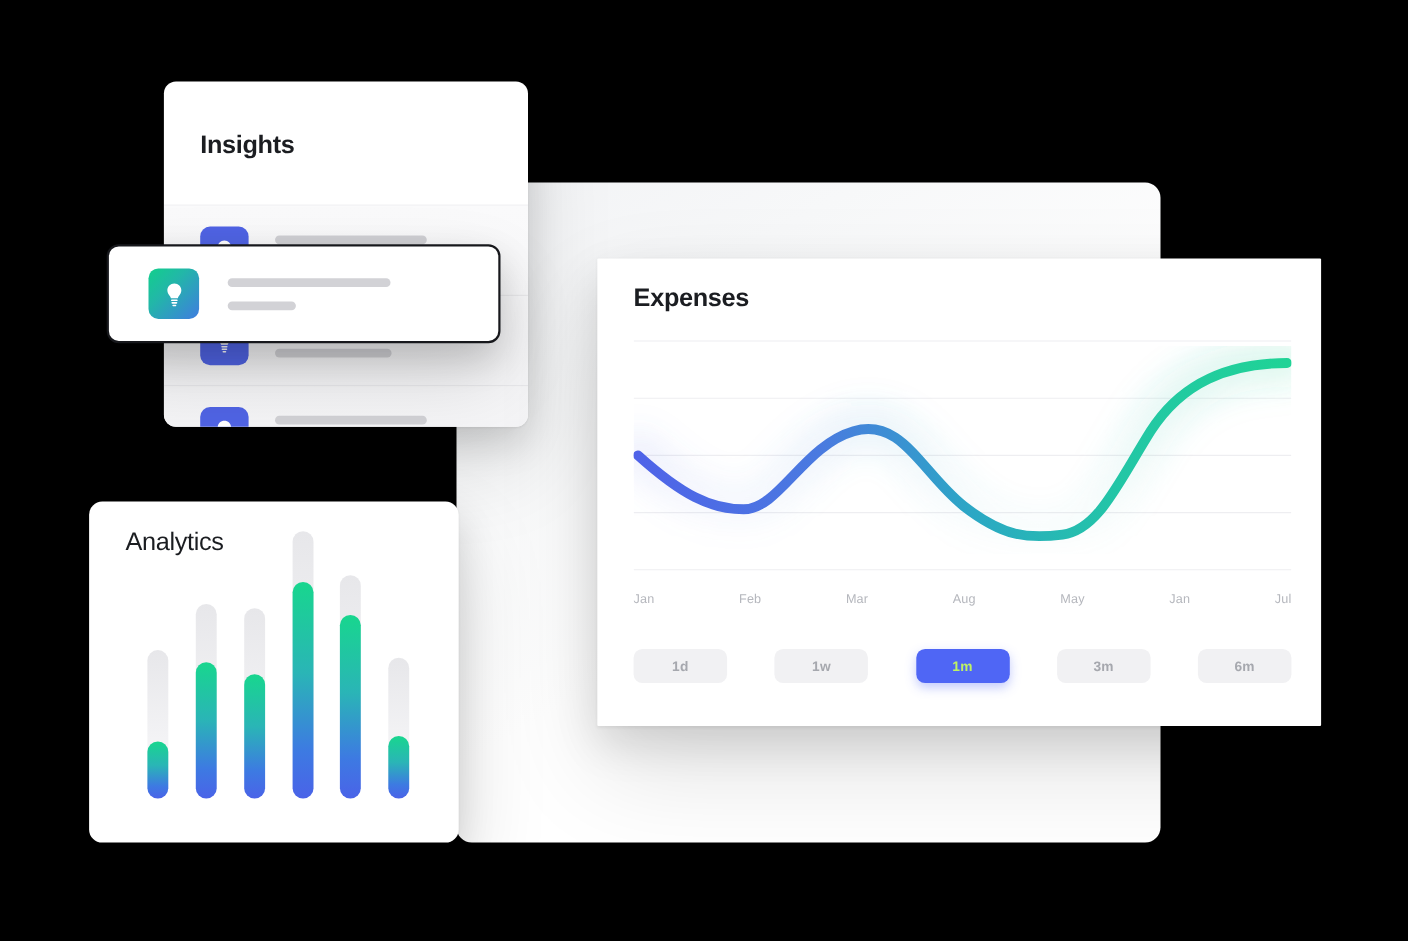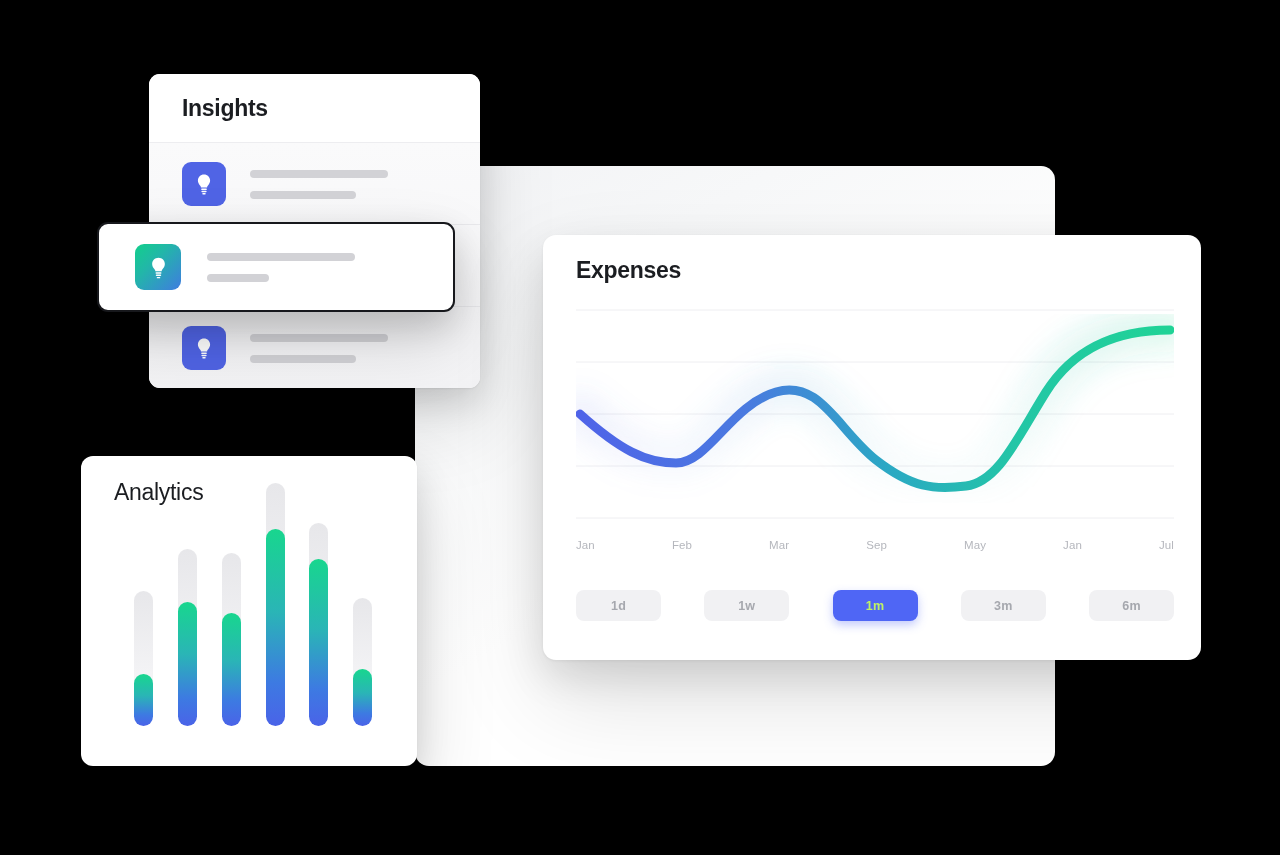--- a/index.html
+++ b/index.html
@@ -53,24 +53,25 @@
     border-radius: 11px;
     overflow: hidden;
     box-shadow:
       0 1px 2px rgba(0,0,0,0.06),
       0 14px 34px rgba(0,0,0,0.13),
       0 34px 80px rgba(0,0,0,0.13);
   }
   .insights-header {
     height: 69px;
     display: flex;
-    align-items: center;
+    align-items: flex-start;
     padding: 0 0 0 33px;
     background: #ffffff;
     border-bottom: 1px solid #ededf0;
+    margin-top: 44px;
   }
   .insights-title {
     font-size: 23px;
     font-weight: 700;
     color: #1b1d21;
     letter-spacing: -0.3px;
   }
   .insights-body {
     background: linear-gradient(180deg, #fafafb 0%, #f4f4f6 100%);
     height: 245px;
@@ -171,21 +172,21 @@
     width: 336px;
     height: 310px;
   }
 
   
   .expenses-card {
     left: 543px;
     top: 235px;
     width: 658px;
     height: 425px;
-    border-radius: 13px;
+    border-radius: 1px;
     box-shadow:
       0 1px 3px rgba(0,0,0,0.06),
       0 16px 40px rgba(0,0,0,0.12),
       0 40px 96px rgba(0,0,0,0.12);
     overflow: hidden;
     padding-left: 19px;
   }
   .expenses-title {
     position: absolute;
     left: 33px;
@@ -409,21 +410,21 @@
         <path d="M4,114 C44,150 70,163 100,163 C132,163 155,105 200,92
                  C244,79 262,130 300,160 C336,188 358,190 390,186
                  C422,182 440,140 470,92 C498,48 540,30 594,30" fill="none" stroke="url(#lineGrad)" stroke-width="9" stroke-linecap="round" stroke-linejoin="round"></path>
       </svg>
     </div>
 
     <div class="xaxis">
       <span>Jan</span>
       <span>Feb</span>
       <span>Mar</span>
-      <span>Sep</span>
+      <span>Aug</span>
       <span>May</span>
       <span>Jan</span>
       <span>Jul</span>
     </div>
 
     <div class="range-row">
       <button class="range-btn">1d</button>
       <button class="range-btn">1w</button>
       <button class="range-btn active">1m</button>
       <button class="range-btn">3m</button>

